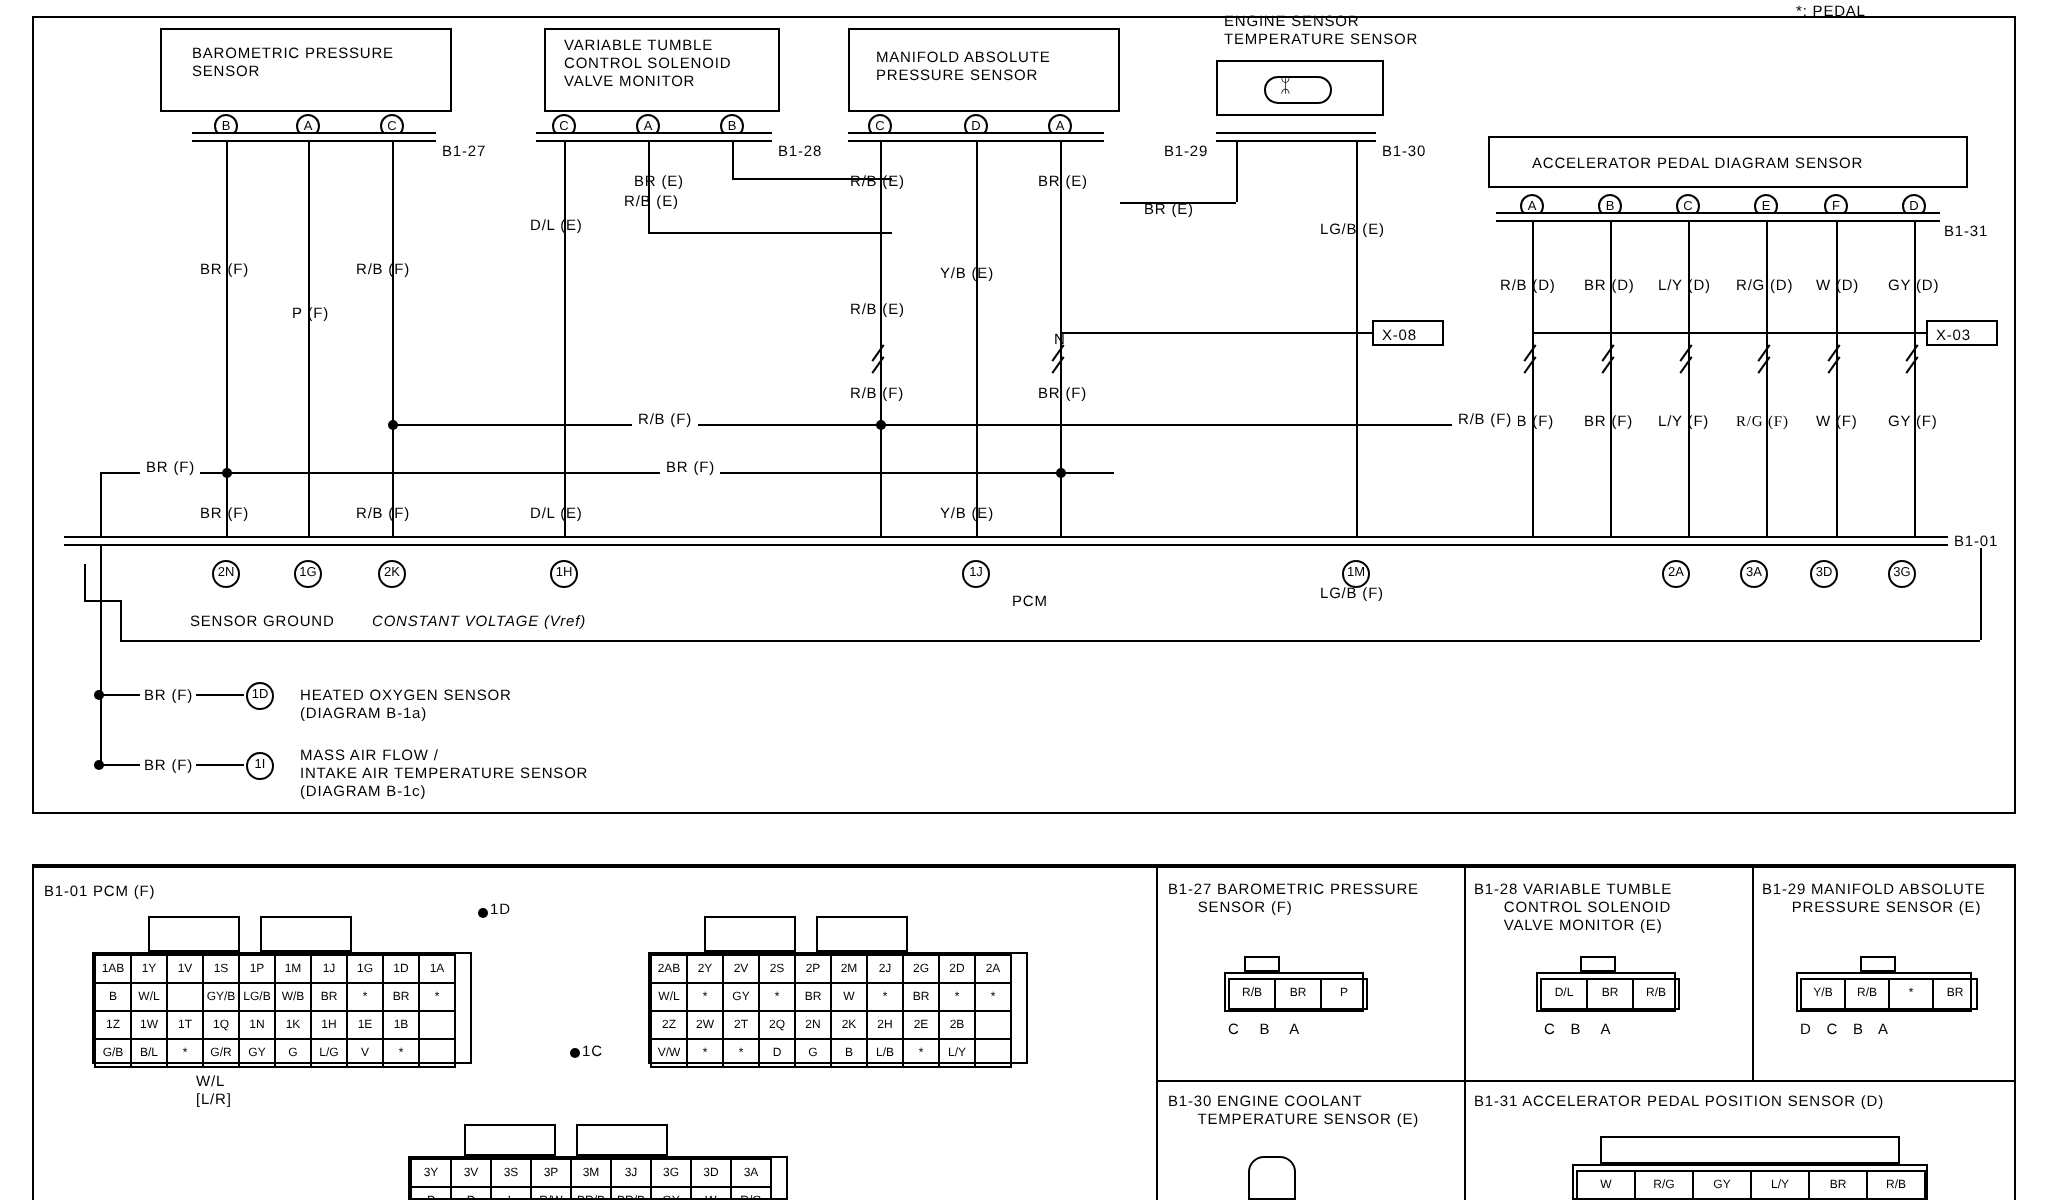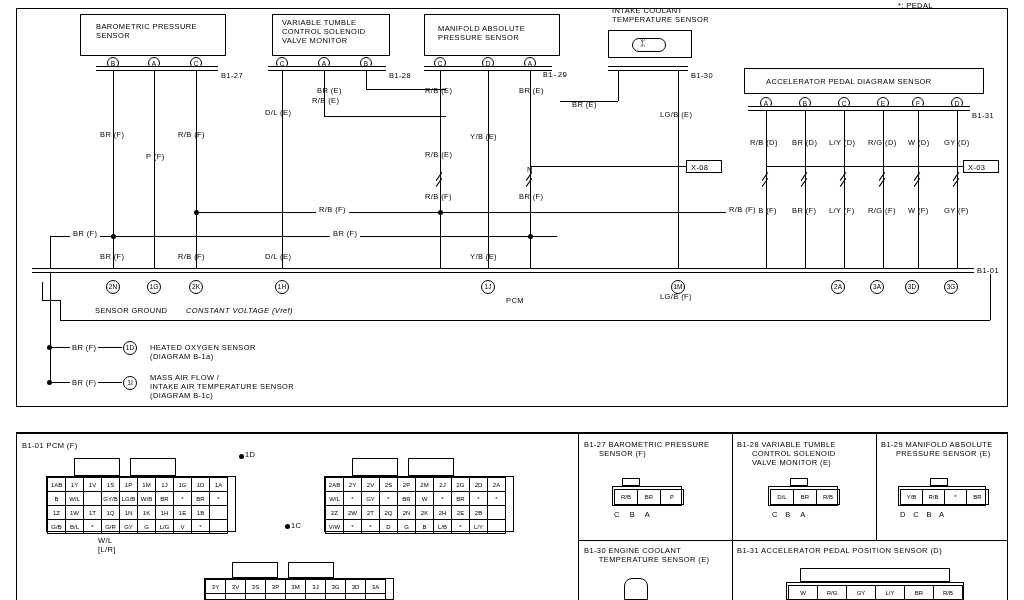--- a/index.html
+++ b/index.html
@@ -38,21 +38,21 @@
   <div class="box" style="left:272px;top:14px;width:118px;height:42px;"></div>
   <div class="lbl" style="left:282px;top:18px;">VARIABLE TUMBLE
 CONTROL SOLENOID
 VALVE MONITOR</div>
 
   <div class="box" style="left:424px;top:14px;width:136px;height:42px;"></div>
   <div class="lbl" style="left:438px;top:24px;">MANIFOLD ABSOLUTE
 PRESSURE SENSOR</div>
 
   <div class="box" style="left:608px;top:30px;width:84px;height:28px;"></div>
-  <div class="lbl" style="left:612px;top:6px;">INTAKE COOLANT
+  <div class="lbl" style="left:612px;top:6px;">ENGINE SENSOR
 TEMPERATURE SENSOR</div>
 
   <div class="smbox" style="left:632px;top:38px;width:34px;height:14px;border-radius:7px;"></div>
   <div class="lbl" style="left:640px;top:39px;font-size:9px;">ᛯ</div>
 
   <div class="box" style="left:744px;top:68px;width:240px;height:26px;"></div>
   <div class="lbl" style="left:766px;top:77px;">ACCELERATOR PEDAL DIAGRAM SENSOR</div>
 
   <div class="pin" style="left:107px;top:57px;">B</div>
   <div class="pin" style="left:148px;top:57px;">A</div>
@@ -63,21 +63,21 @@
   <div class="pin" style="left:276px;top:57px;">C</div>
   <div class="pin" style="left:318px;top:57px;">A</div>
   <div class="pin" style="left:360px;top:57px;">B</div>
   <div class="conn" style="left:268px;top:66px;width:118px;"></div>
   <div class="lbl" style="left:389px;top:71px;">B1-28</div>
 
   <div class="pin" style="left:434px;top:57px;">C</div>
   <div class="pin" style="left:482px;top:57px;">D</div>
   <div class="pin" style="left:524px;top:57px;">A</div>
   <div class="conn" style="left:424px;top:66px;width:128px;"></div>
-  <div class="lbl" style="left:543px;top:71px;font-family:Liberation Mono, monospace;">B1-29</div>
+  <div class="lbl" style="left:582px;top:71px;">B1-29</div>
 
   <div class="conn" style="left:608px;top:66px;width:80px;"></div>
   <div class="lbl" style="left:691px;top:71px;">B1-30</div>
 
   <div class="pin" style="left:760px;top:97px;">A</div>
   <div class="pin" style="left:799px;top:97px;">B</div>
   <div class="pin" style="left:838px;top:97px;">C</div>
   <div class="pin" style="left:877px;top:97px;">E</div>
   <div class="pin" style="left:912px;top:97px;">F</div>
   <div class="pin" style="left:951px;top:97px;">D</div>
@@ -131,21 +131,21 @@
   <div class="ln vl" style="left:957px;top:111px;height:160px;"></div>
   <div class="lbl" style="left:750px;top:138px;">R/B (D)</div>
   <div class="lbl" style="left:792px;top:138px;">BR (D)</div>
   <div class="lbl" style="left:829px;top:138px;">L/Y (D)</div>
   <div class="lbl" style="left:868px;top:138px;">R/G (D)</div>
   <div class="lbl" style="left:908px;top:138px;">W (D)</div>
   <div class="lbl" style="left:944px;top:138px;">GY (D)</div>
   <div class="lbl" style="left:750px;top:206px;">R/B (F)</div>
   <div class="lbl" style="left:792px;top:206px;">BR (F)</div>
   <div class="lbl" style="left:829px;top:206px;">L/Y (F)</div>
-  <div class="lbl" style="left:868px;top:206px;">R/G (F)</div>
+  <div class="lbl" style="left:868px;top:206px;font-family:Liberation Serif, serif;">R/G (F)</div>
   <div class="lbl" style="left:908px;top:206px;">W (F)</div>
   <div class="lbl" style="left:944px;top:206px;">GY (F)</div>
 
   <div class="slash" style="left:760px;top:176px;"></div>
   <div class="slash" style="left:760px;top:182px;"></div>
   <div class="slash" style="left:799px;top:176px;"></div>
   <div class="slash" style="left:799px;top:182px;"></div>
   <div class="slash" style="left:838px;top:176px;"></div>
   <div class="slash" style="left:838px;top:182px;"></div>
   <div class="slash" style="left:877px;top:176px;"></div>

